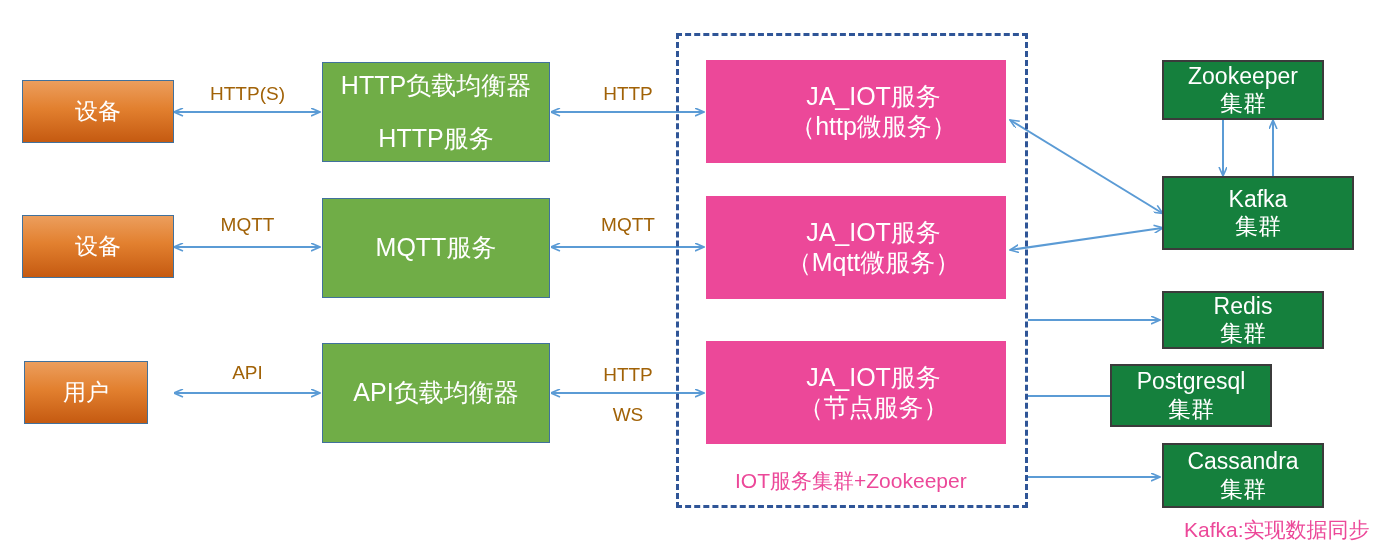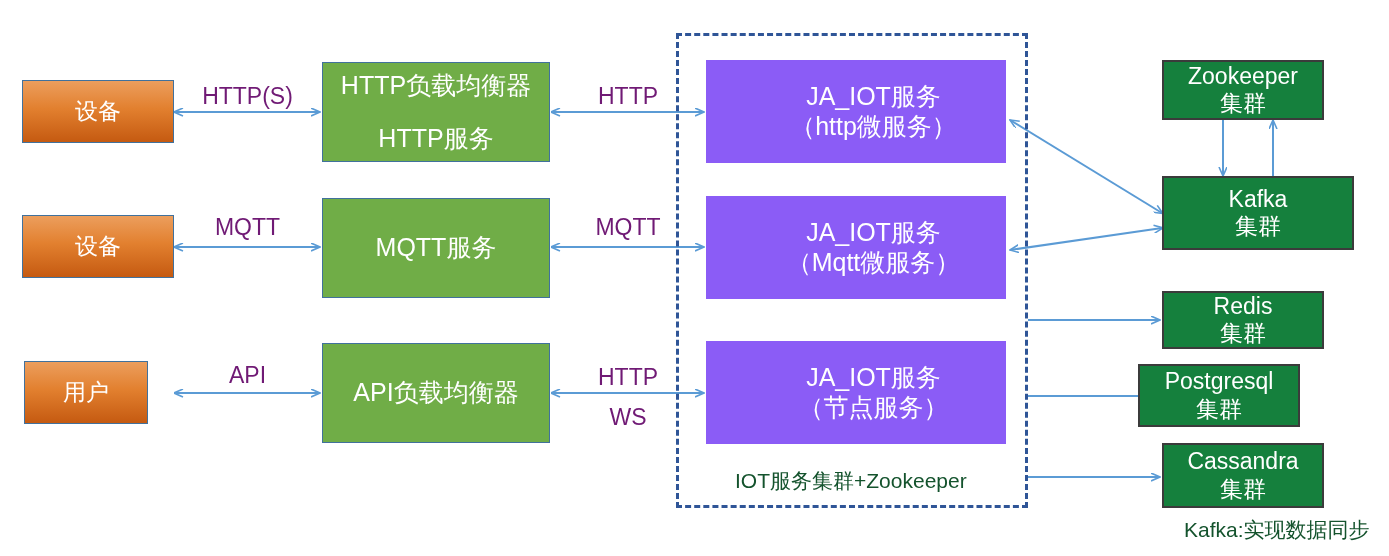--- a/index.html
+++ b/index.html
@@ -32,46 +32,46 @@
     border: 1px solid #41719c;
     font-size: 23px;
     text-align: right;
   }
   .box-green {
     background: #70ad47;
     border: 1px solid #41719c;
     font-size: 25px;
   }
   .box-blue {
-    background: #8b5cf6;
+    background: #ec4899;
     border: none;
     font-size: 25px;
     padding-left: 35px;
   }
   .box-gray {
     background: #15803d;
     border: 2px solid #3b3b3b;
     font-size: 23px;
   }
   .dashed-container {
     position: absolute;
     box-sizing: border-box;
     border: 3px dashed #2f5597;
     background: transparent;
   }
   .edge-label {
     position: absolute;
-    color: #701a75;
-    font-size: 23px;
+    color: #a16207;
+    font-size: 19px;
     white-space: nowrap;
     text-align: center;
   }
   .caption {
     position: absolute;
-    color: #14532d;
+    color: #ec4899;
     font-size: 21px;
     white-space: nowrap;
   }
   svg.links {
     position: absolute;
     left: 0;
     top: 0;
     width: 1389px;
     height: 556px;
     pointer-events: none;
@@ -165,21 +165,21 @@
     <span>集群</span>
   </div>
   <div class="box box-gray" style="left:1162px; top:176px; width:192px; height:74px;">
     <span>Kafka</span>
     <span>集群</span>
   </div>
   <div class="box box-gray" style="left:1162px; top:291px; width:162px; height:58px;">
     <span>Redis</span>
     <span>集群</span>
   </div>
-  <div class="box box-gray" style="left:1138px; top:364px; width:162px; height:63px;">
+  <div class="box box-gray" style="left:1110px; top:364px; width:162px; height:63px;">
     <span>Postgresql</span>
     <span>集群</span>
   </div>
   <div class="box box-gray" style="left:1162px; top:443px; width:162px; height:65px;">
     <span>Cassandra</span>
     <span>集群</span>
   </div>
 
   <div class="edge-label" style="left:175px; top:83px; width:145px;">HTTP(S)</div>
   <div class="edge-label" style="left:175px; top:214px; width:145px;">MQTT</div>

